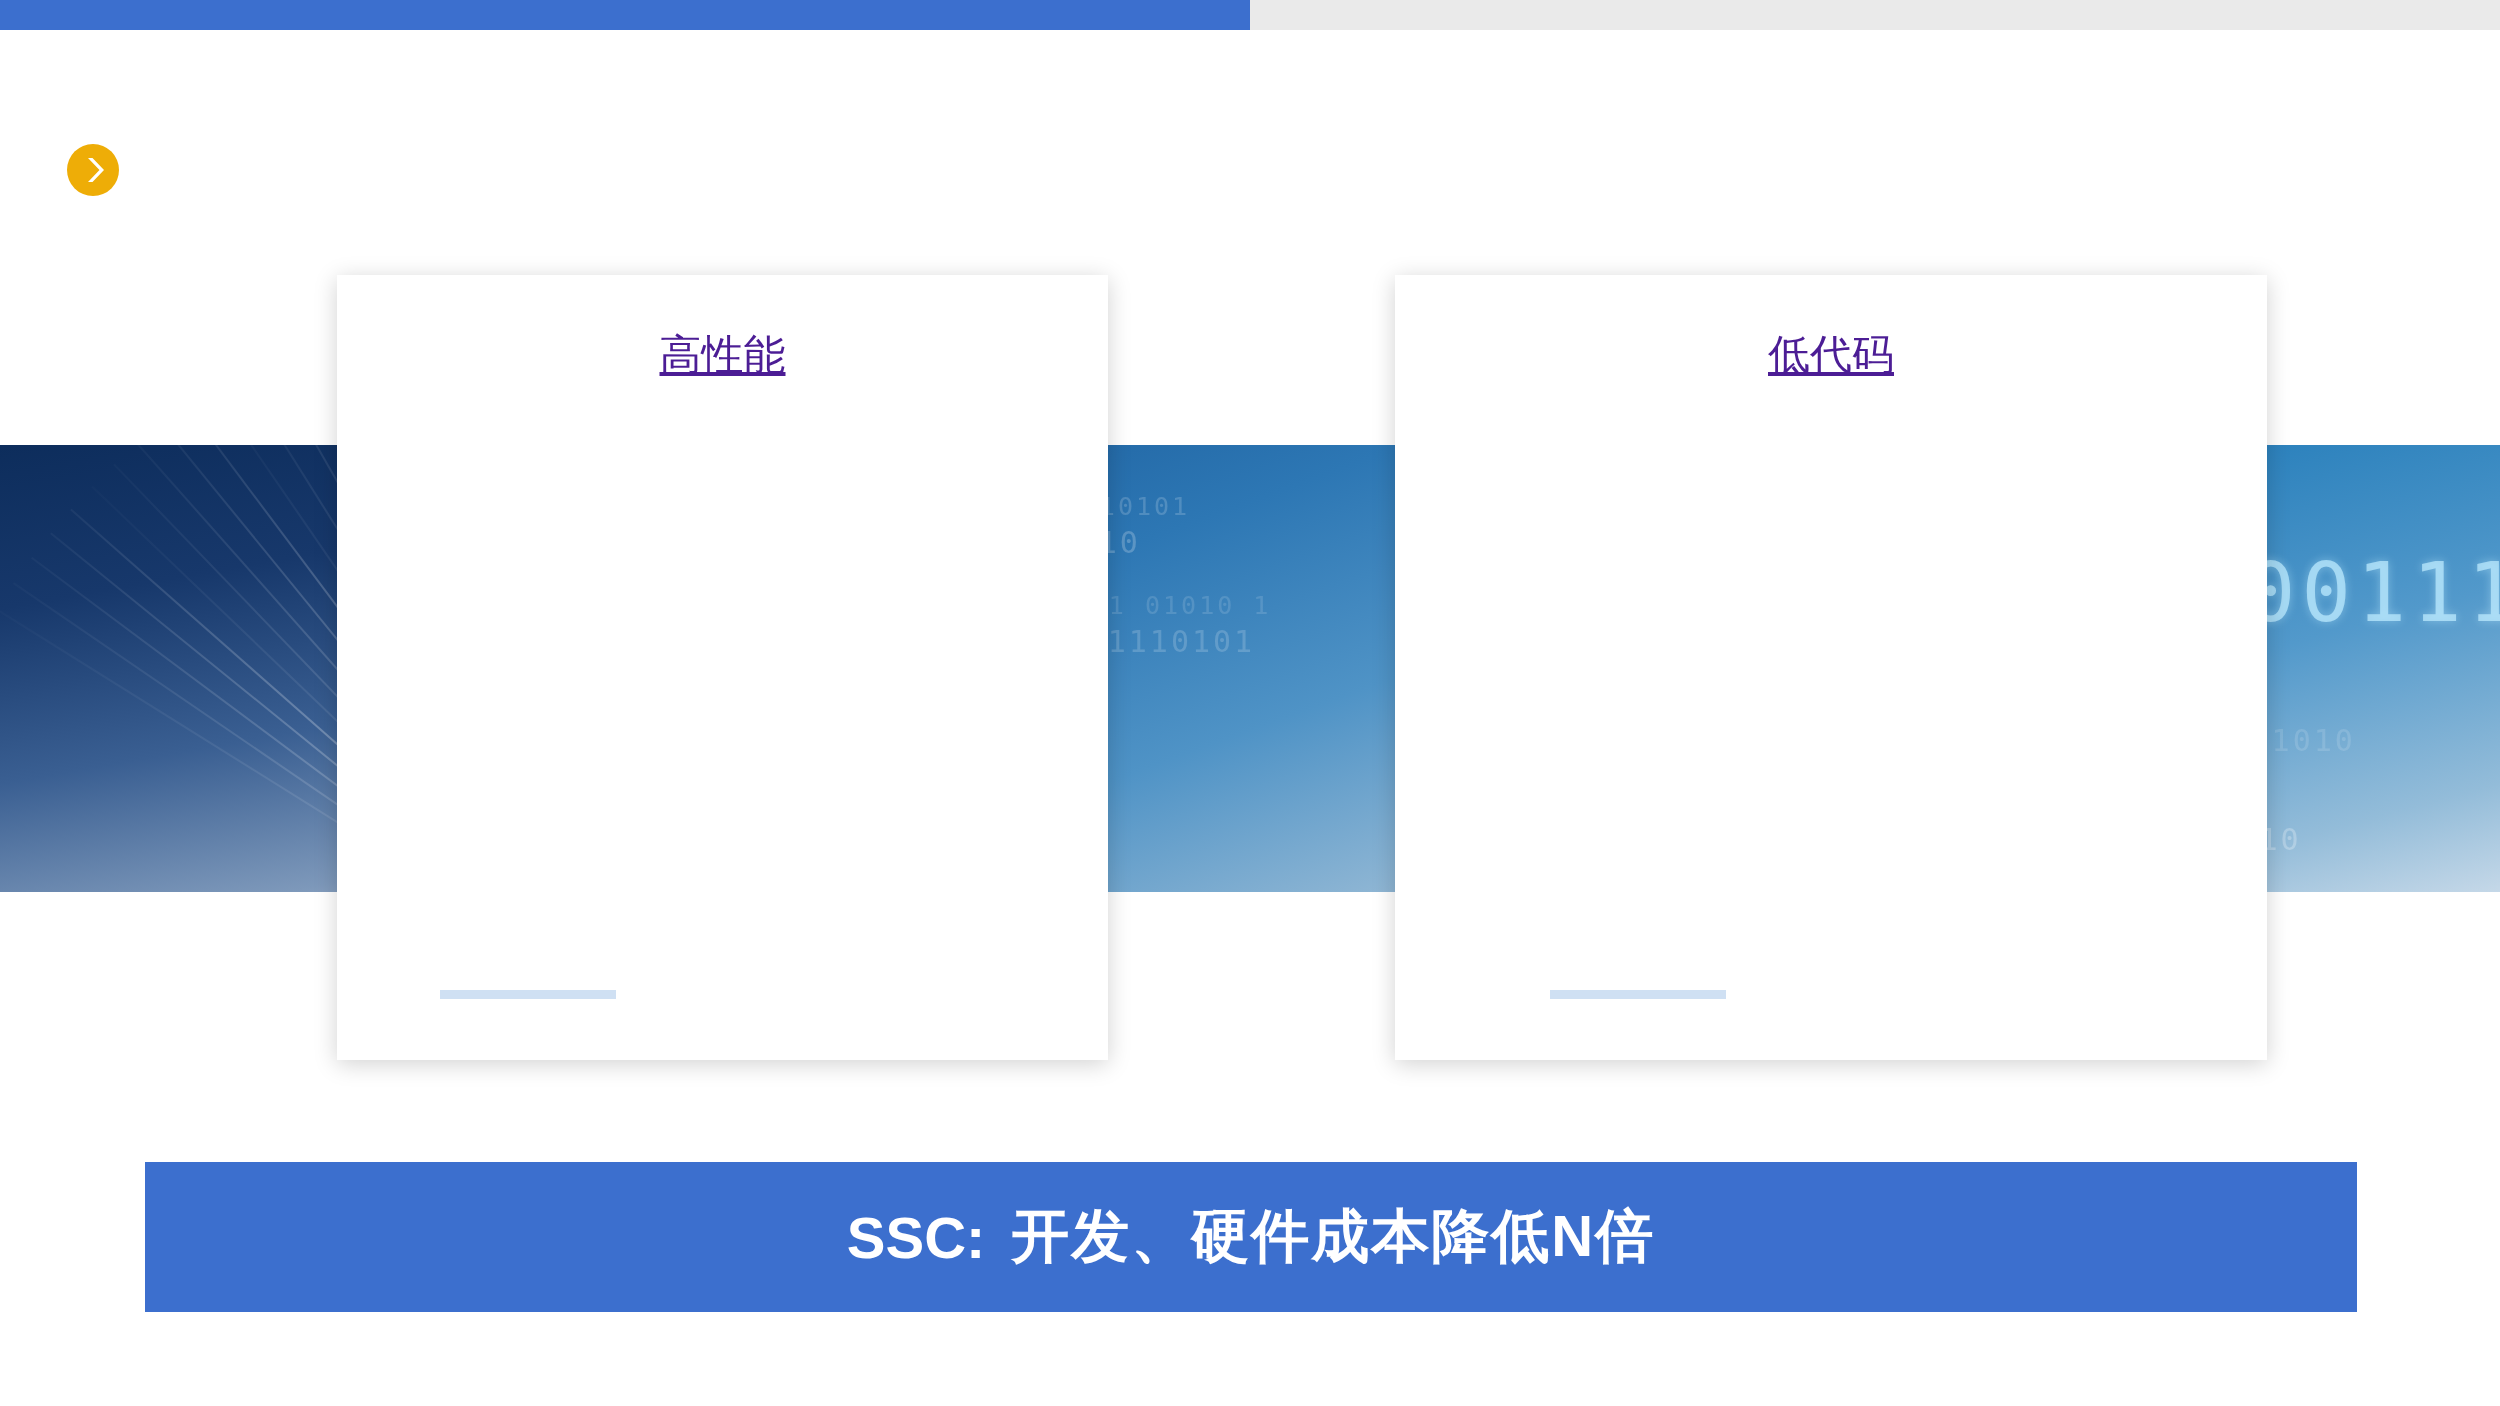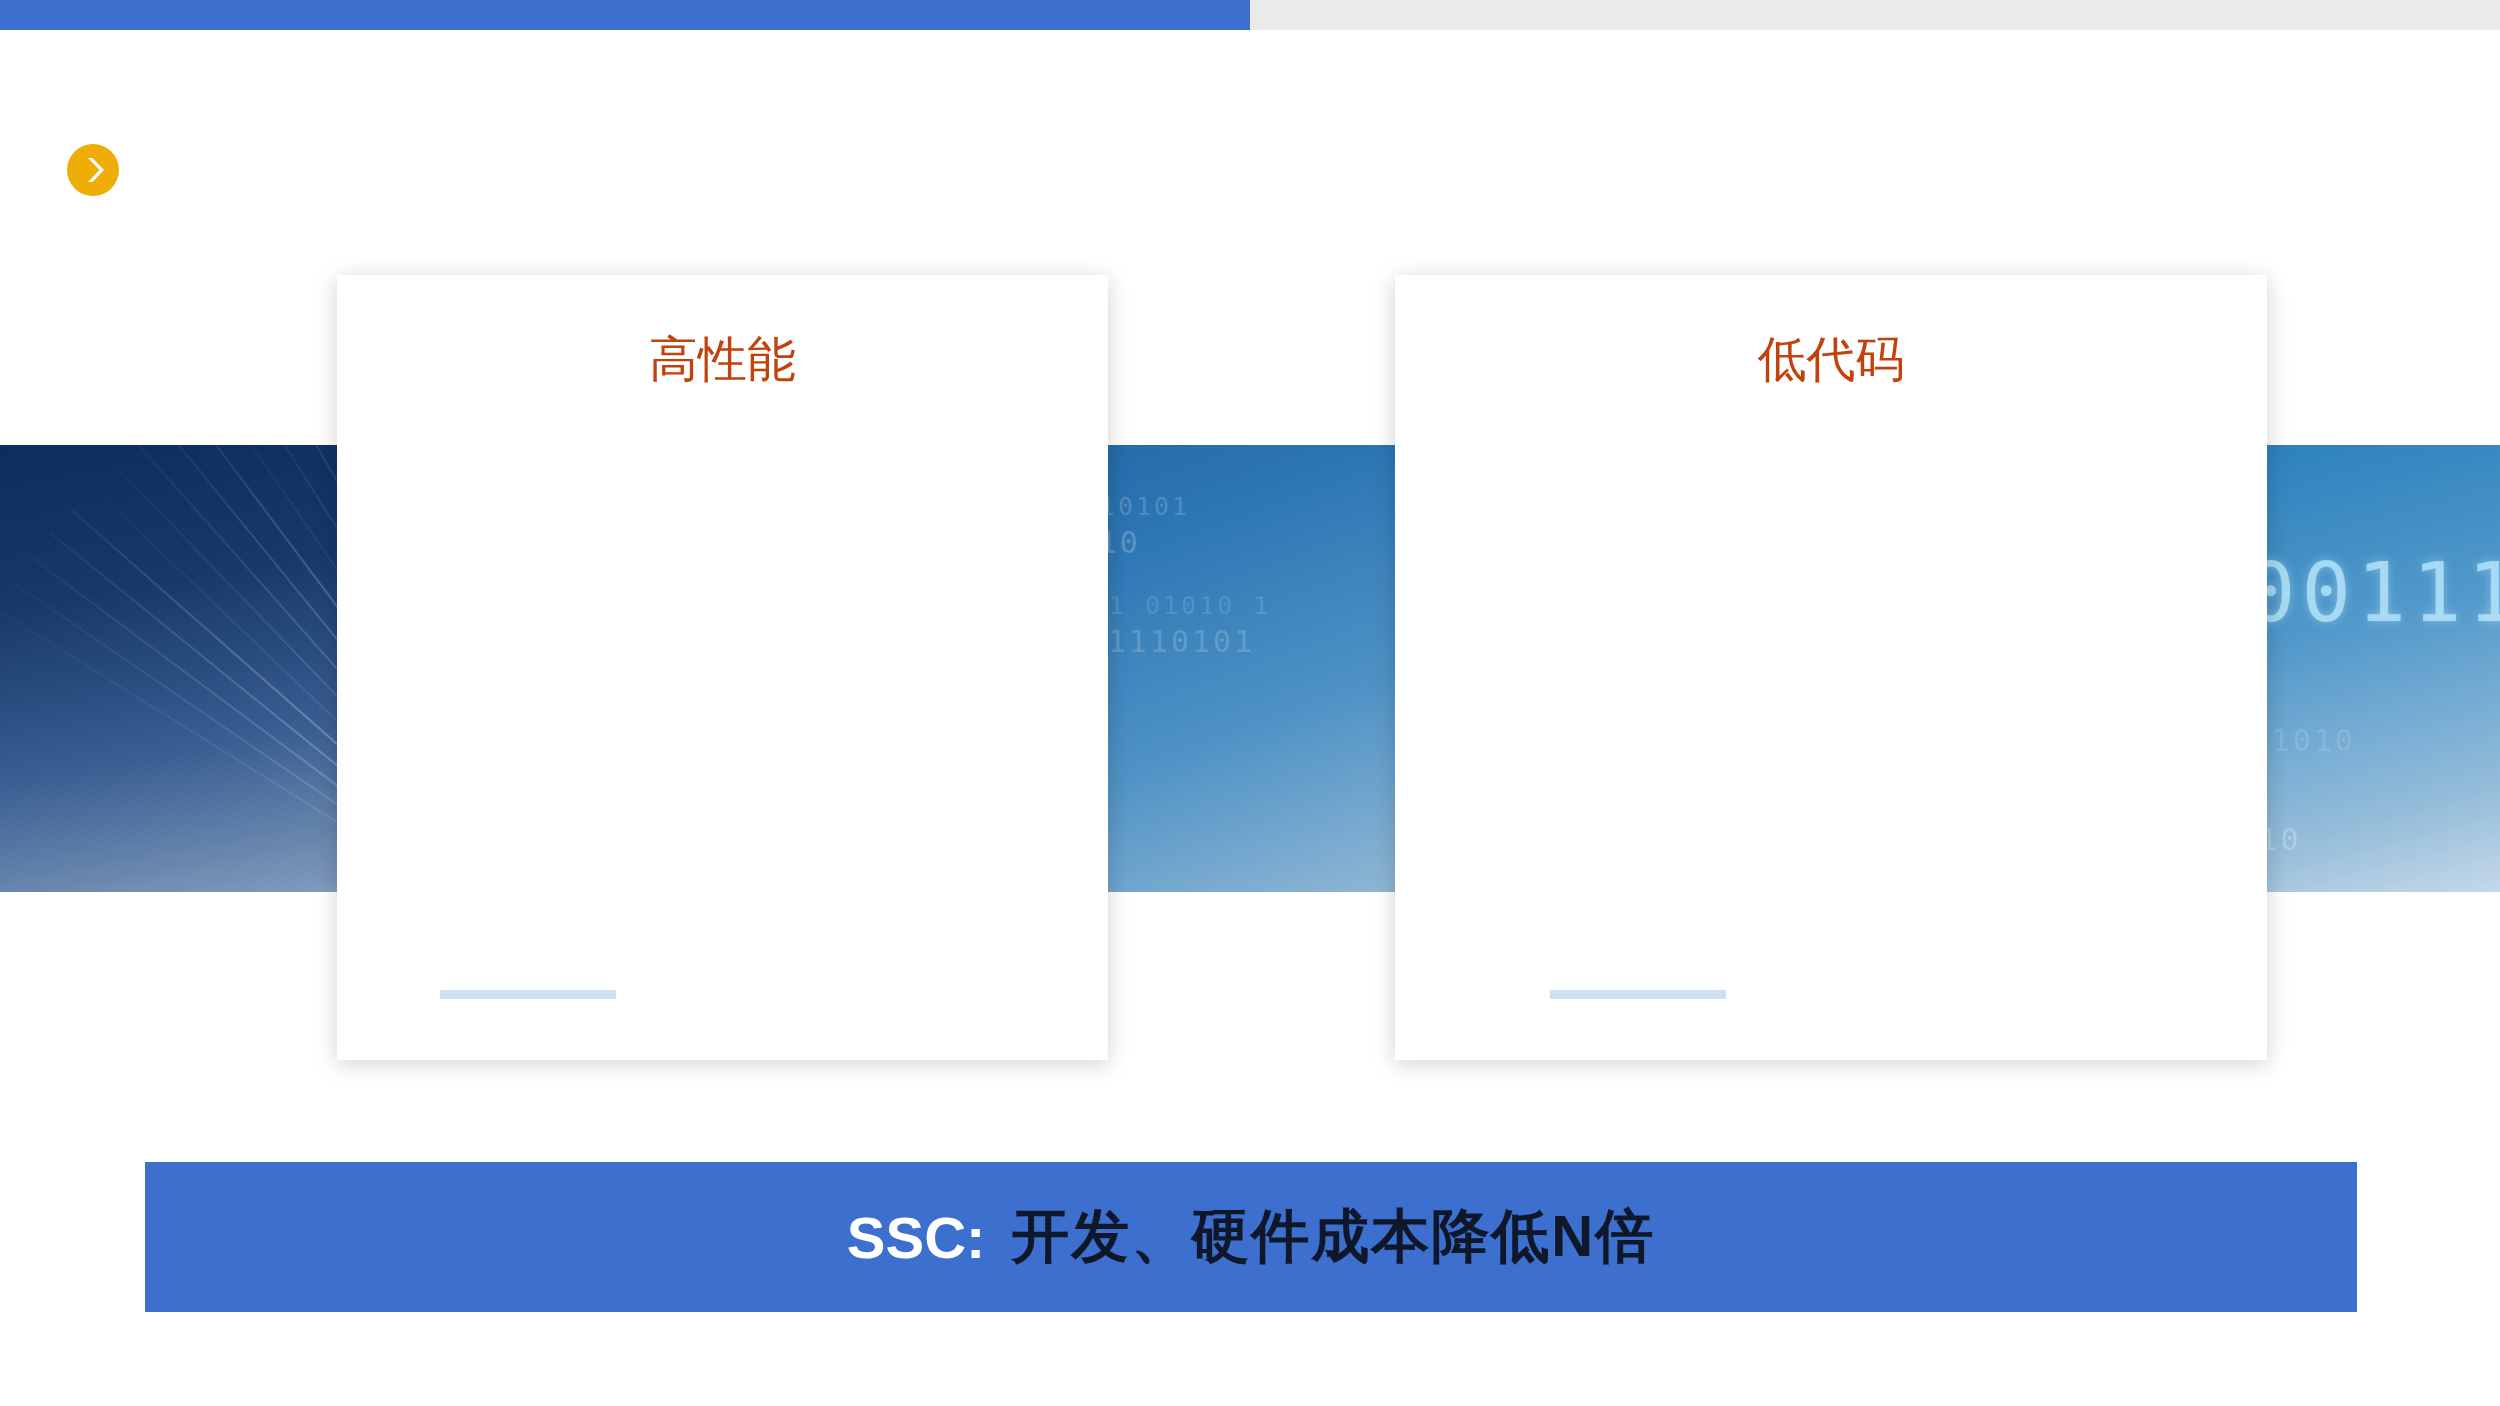--- a/index.html
+++ b/index.html
@@ -68,21 +68,21 @@
 
   
   .card{
     position:absolute;top:275px;height:785px;background:#ffffff;
     box-shadow:0 4px 22px rgba(0,0,0,.18);
   }
   #card-left{left:337px;width:771px;}
   #card-right{left:1395px;width:872px;}
   .card-title{
     position:absolute;left:0;top:55px;width:100%;
-    text-align:center;font-size:49px;color:#c2410c;line-height:1.2;
+    text-align:center;font-size:42px;color:#4c1d95;line-height:1.2;text-decoration:underline;
   }
   .card-body{
     position:absolute;left:0;top:270px;width:100%;
     font-size:41px;color:#111111;line-height:1.76;
     text-align:left;
   }
   #card-left  .card-body{padding:0 66px;box-sizing:border-box;}
   #card-right .card-body{padding:0 100px;box-sizing:border-box;}
   .card-rule{
     position:absolute;height:9px;background:#cfe0f3;
@@ -94,21 +94,21 @@
   #banner{
     position:absolute;left:145px;top:1162px;width:2212px;height:150px;
     background:#3c6fce;
   }
   #banner-text{
     position:absolute;left:0;top:0;width:100%;height:100%;
     display:flex;align-items:center;justify-content:center;
     font-size:58px;font-weight:bold;white-space:nowrap;
   }
   #banner-prefix{color:#ffffff;}
-  #banner-highlight{color:#0f172a;margin-left:26px;letter-spacing:2px;}
+  #banner-highlight{color:#ffffff;margin-left:26px;letter-spacing:2px;}
 </style>
 </head>
 <body>
 
 <div id="topbar">
   <div id="topbar-grey"></div>
   <div id="topbar-blue"></div>
 </div>
 
 <div id="heading">

